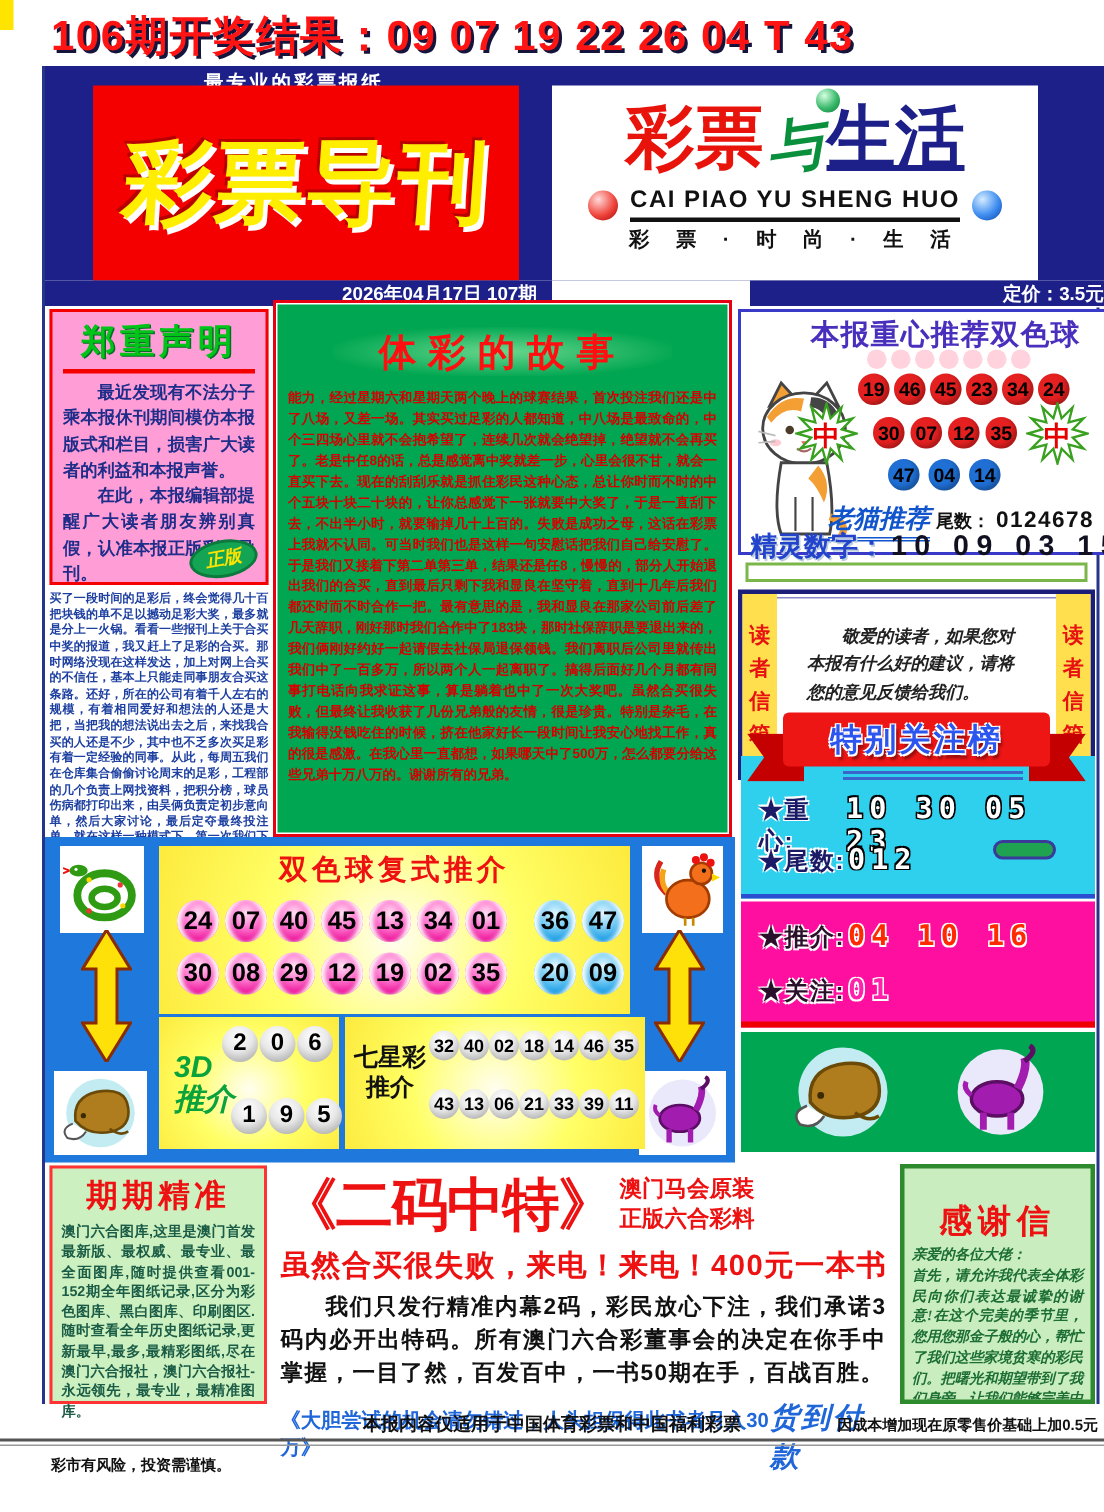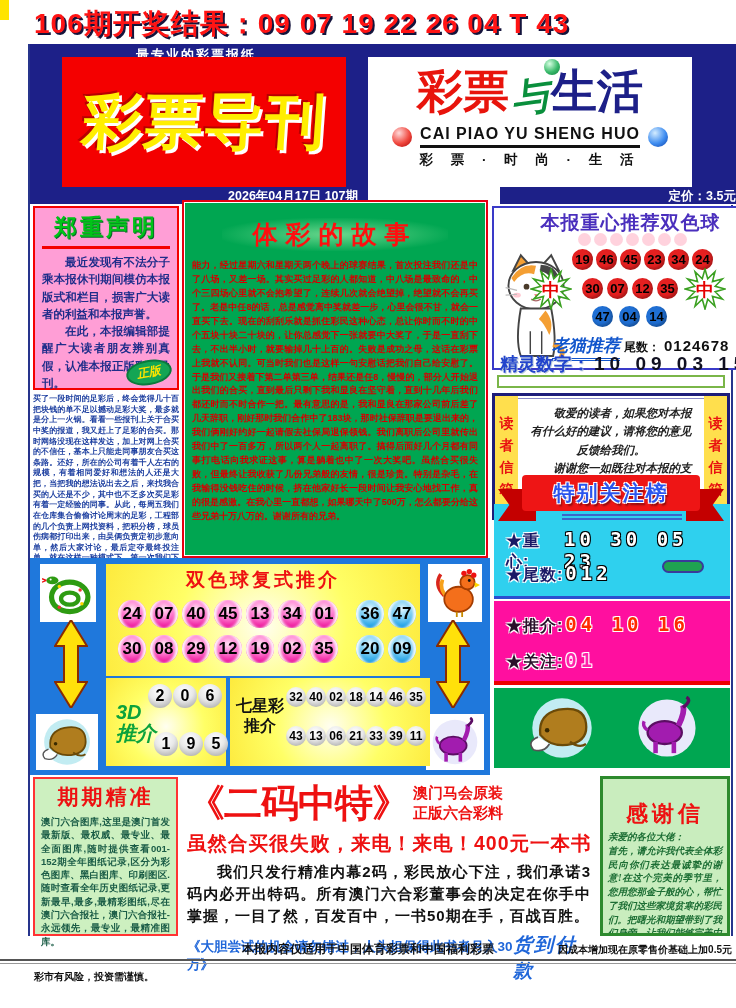--- a/index.html
+++ b/index.html
@@ -22,21 +22,21 @@
   .tagline{left:136px;top:46px;color:#fff;font-size:13px;font-weight:700;letter-spacing:2px;}
   .masthead{left:62px;top:57px;width:284px;height:130px;background:#f40000;
         display:flex;align-items:center;justify-content:center;}
   .masthead span{font-size:60px;font-weight:900;color:#ffee00;letter-spacing:1px;
         text-shadow:3px 3px 0 #ffffff,-2px -2px 0 #b80000;transform:skewX(-4deg);}
   .logo-box{left:368px;top:57px;width:324px;height:130px;background:#fff;text-align:center;}
   .logo-row{margin-top:4px;display:flex;justify-content:center;align-items:flex-end;gap:2px;}
   .logo-p1{font-size:46px;font-weight:900;color:#e8140c;}
   .logo-p2{font-size:38px;font-weight:900;color:#0a8f3c;font-style:italic;
            font-family:"Liberation Serif",serif;transform:rotate(-8deg);}
-  .logo-p3{font-size:46px;font-weight:900;color:#1d2088;}
+  .logo-p3{font-size:46px;font-weight:900;color:#1d2088;text-decoration:underline;}
   .logo-greenball{position:absolute;left:176px;top:2px;width:16px;height:16px;border-radius:50%;
            background:radial-gradient(circle at 35% 30%,#d6ffe2,#39b96a 55%,#0c7a3a);}
   .pinyin-row{display:flex;justify-content:center;align-items:center;gap:8px;margin-top:2px;}
   .pinyin-ball{width:20px;height:20px;border-radius:50%;}
   .pb-red{background:radial-gradient(circle at 35% 30%,#ffd9d9,#f0483f 55%,#a80000);}
   .pb-blue{background:radial-gradient(circle at 35% 30%,#d3ecff,#3f8df0 55%,#0a3fa8);}
   .pinyin-text{font-size:16px;font-weight:900;color:#111;letter-spacing:1px;
                border-bottom:3px solid #111;padding-bottom:2px;}
   .logo-slogan{margin-top:3px;font-size:13.5px;font-weight:600;color:#111;letter-spacing:7px;}
 
@@ -132,21 +132,21 @@
 
   .green-strip{left:497px;top:375px;width:228px;height:13px;background:#fff;border:2px solid #7ab648;}
 
   .mailbox{left:492px;top:393px;width:238px;height:127px;background:#fff;border:3px solid #1d1d7a;
         display:flex;box-shadow:inset 0 0 0 2px #fff,inset 0 0 0 3px #8888c8;}
   .mail-strip{width:23px;background:#ffdf4d;display:flex;flex-direction:column;align-items:center;
         justify-content:center;gap:3px;}
   .mail-strip b{font-size:14px;font-weight:900;color:#e81111;line-height:1.35;}
   .mail-center{flex:1;padding:8px 8px 0;font-family:"Liberation Serif",serif;font-style:italic;
         font-size:11.5px;font-weight:600;color:#222;line-height:1.6;}
-  .mail-center p{margin:0;text-indent:2em;text-align:center;}
+  .mail-center p{margin:12px;text-indent:2em;}
 
   .ribbon{left:498px;top:473px;width:226px;height:48px;z-index:3;}
   .ribbon-tail{position:absolute;top:16px;width:38px;height:32px;background:#c40000;}
   .ribbon-tail.tl{left:0;clip-path:polygon(0 0,100% 0,100% 100%,0 100%,30% 50%);}
   .ribbon-tail.tr{right:0;clip-path:polygon(0 0,100% 0,70% 50%,100% 100%,0 100%);}
   .ribbon-band{position:absolute;left:24px;right:24px;top:2px;height:36px;background:#ee1515;
         border-radius:4px;display:flex;align-items:center;justify-content:center;}
   .ribbon-text{font-size:21px;font-weight:900;color:#2b55ee;letter-spacing:2px;
         text-shadow:-1px -1px 0 #fff,1px -1px 0 #fff,-1px 1px 0 #fff,1px 1px 0 #fff,2px 3px 2px rgba(0,0,0,.45);}
 

